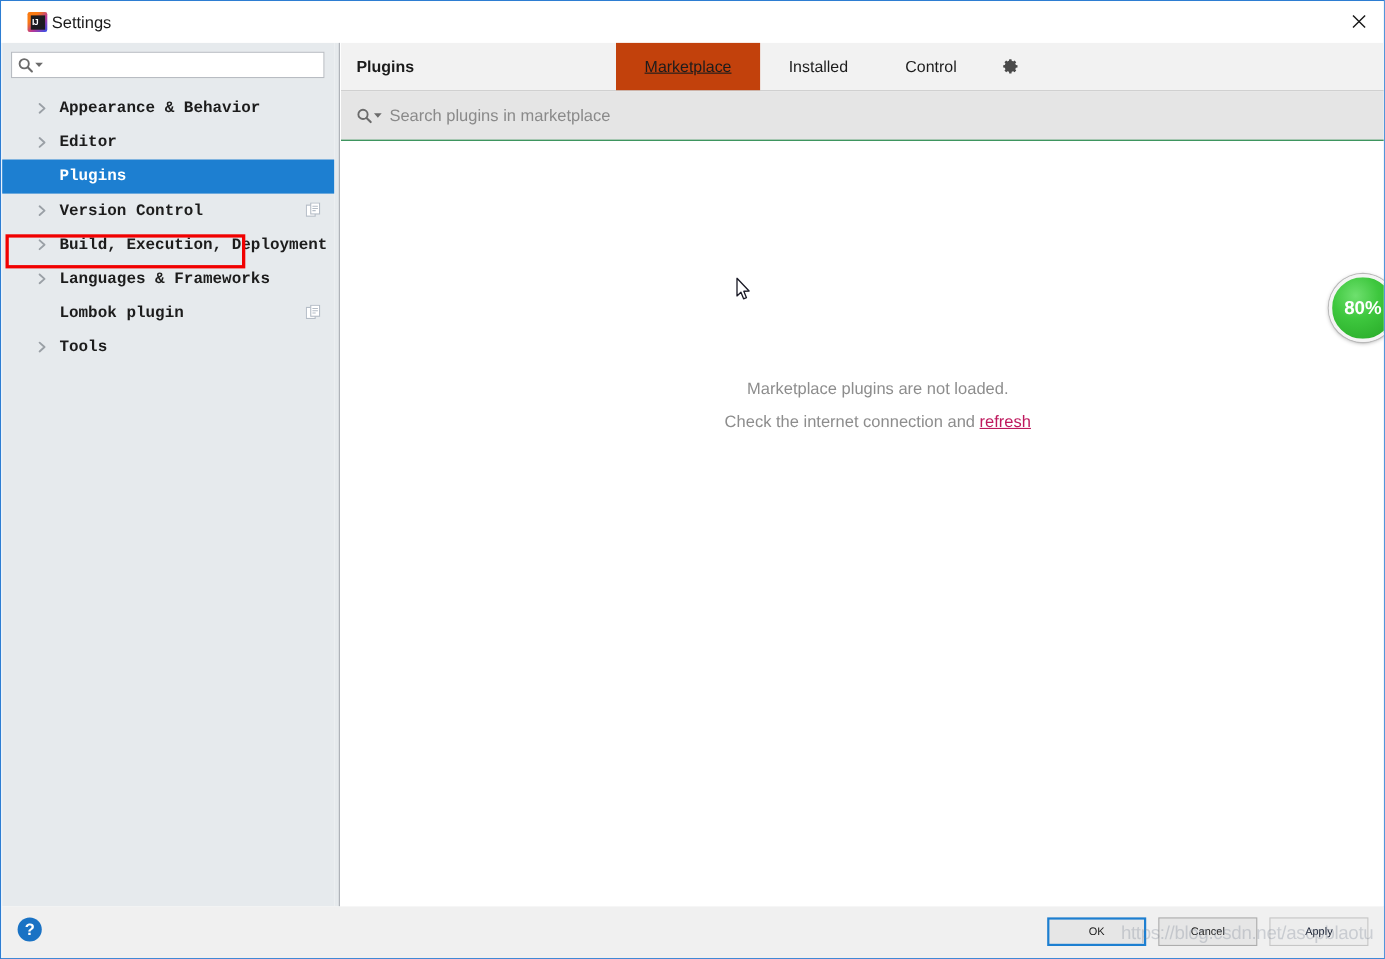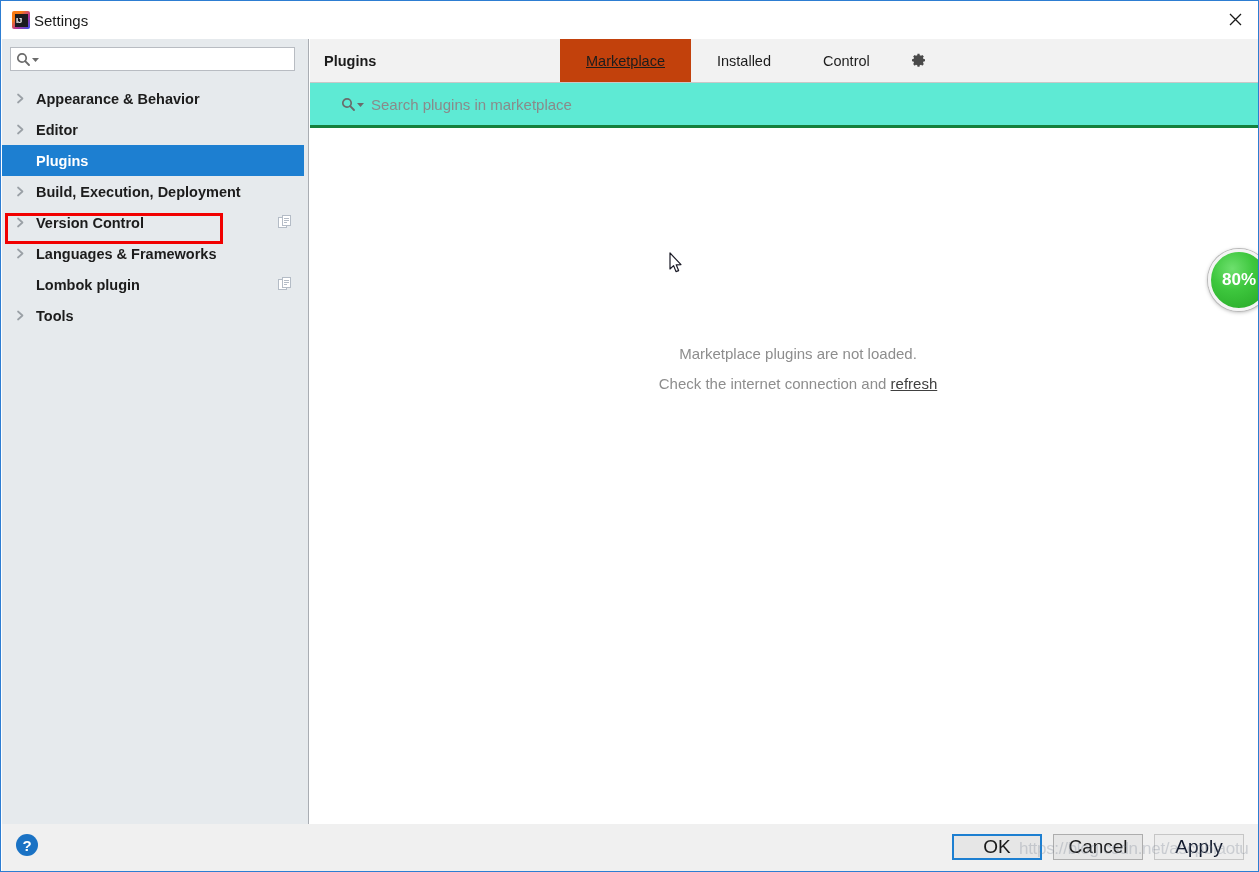--- a/index.html
+++ b/index.html
@@ -25,21 +25,21 @@
   
   #titlebar {
     position: absolute;
     left: 0; top: 0;
     width: 1257px; height: 38px;
     background: #ffffff;
     display: flex;
     align-items: center;
   }
   #app-icon {
-    margin-left: 11px;
+    margin-left: 24px;
     width: 18px; height: 18px;
     position: relative;
     border-radius: 2px;
     background: linear-gradient(135deg,#f97a12 0%,#f97a12 28%,#b93697 60%,#2d52ef 100%);
     overflow: hidden;
     flex: none;
   }
   #app-icon .ij-box {
     position: absolute;
     left: 3px; top: 3px;
@@ -114,21 +114,22 @@
     position: absolute;
     left: 0; top: 44px;
     width: 302px;
   }
   .tree-row {
     position: relative;
     height: 31px;
     display: flex;
     align-items: center;
     cursor: default;
-    padding-left: 14px;
+    padding-left: 32px;
+    font-family: Liberation Mono, monospace;
   }
   .tree-row .arrow {
     width: 20px;
     flex: none;
     display: flex;
     align-items: center;
     justify-content: flex-start;
   }
   .tree-row .tree-label {
     font-size: 14.5px;
@@ -194,25 +195,25 @@
     display: flex;
     align-items: center;
     justify-content: center;
     width: 46px;
     cursor: pointer;
   }
 
   #marketplace-search {
     position: relative;
     height: 45px;
-    background: #5eead4;
-    border-bottom: 3px solid #15803d;
-    display: flex;
-    align-items: center;
-    padding-left: 31px;
+    background: #e5e5e5;
+    border-bottom: 1px solid #15803d;
+    display: flex;
+    align-items: center;
+    padding-left: 14px;
   }
   #marketplace-search .mag { display: flex; align-items: center; }
   #marketplace-search input {
     border: none;
     outline: none;
     background: transparent;
     font-family: "Liberation Sans", sans-serif;
     font-size: 15px;
     color: #1a1a1a;
     width: 700px;
@@ -224,21 +225,21 @@
     position: absolute;
     left: 0; top: 300px;
     width: 948px;
     text-align: center;
     font-size: 15px;
     color: #8d8d8d;
     line-height: 30px;
     padding-left: 28px;
   }
   #empty-state a {
-    color: #404040;
+    color: #be185d;
     text-decoration: underline;
     cursor: pointer;
   }
 
   
   #bottombar {
     position: absolute;
     left: 1px; top: 823px;
     width: 1257px; height: 48px;
     background: #f0f0f0;
@@ -258,21 +259,21 @@
     cursor: pointer;
   }
   .dlg-button {
     position: absolute;
     top: 10px;
     height: 26px;
     width: 90px;
     background: #e6e6e6;
     border: 1px solid #adadad;
     font-family: "Liberation Sans", sans-serif;
-    font-size: 19px;
+    font-size: 10px;
     color: #1a1a1a;
     display: flex;
     align-items: center;
     justify-content: center;
     cursor: pointer;
   }
   #ok-button {
     left: 950px;
     background: #e6e6e6;
     border: 2px solid #1d7fd1;
@@ -382,37 +383,37 @@
         <span class="arrow"></span>
         <span class="tree-label">Plugins</span>
       </div>
 
       <div class="tree-row">
         <span class="arrow">
           <svg width="9" height="11" viewBox="0 0 9 11">
               <path d="M2 1.5 L6.5 5.5 L2 9.5" stroke="#9aa0a6" stroke-width="1.7" fill="none" stroke-linecap="round" stroke-linejoin="round"></path>
             </svg>
         </span>
-        <span class="tree-label">Build, Execution, Deployment</span>
-      </div>
-
-      <div class="tree-row">
-        <span class="arrow">
-          <svg width="9" height="11" viewBox="0 0 9 11">
-              <path d="M2 1.5 L6.5 5.5 L2 9.5" stroke="#9aa0a6" stroke-width="1.7" fill="none" stroke-linecap="round" stroke-linejoin="round"></path>
-            </svg>
-        </span>
         <span class="tree-label">Version Control</span>
         <span class="proj-icon">
           <svg width="14" height="14" viewBox="0 0 14 14">
             <rect x="0.5" y="2.5" width="8" height="10" fill="#ffffff" stroke="#b4bcc6" stroke-width="1"></rect>
             <rect x="4.5" y="0.5" width="8" height="10" fill="#ffffff" stroke="#b4bcc6" stroke-width="1"></rect>
             <path d="M6 3.5 H11 M6 5.5 H11 M6 7.5 H9" stroke="#b4bcc6" stroke-width="1"></path>
           </svg>
         </span>
+      </div>
+
+      <div class="tree-row">
+        <span class="arrow">
+          <svg width="9" height="11" viewBox="0 0 9 11">
+              <path d="M2 1.5 L6.5 5.5 L2 9.5" stroke="#9aa0a6" stroke-width="1.7" fill="none" stroke-linecap="round" stroke-linejoin="round"></path>
+            </svg>
+        </span>
+        <span class="tree-label">Build, Execution, Deployment</span>
       </div>
 
       <div class="tree-row">
         <span class="arrow">
           <svg width="9" height="11" viewBox="0 0 9 11">
               <path d="M2 1.5 L6.5 5.5 L2 9.5" stroke="#9aa0a6" stroke-width="1.7" fill="none" stroke-linecap="round" stroke-linejoin="round"></path>
             </svg>
         </span>
         <span class="tree-label">Languages &amp; Frameworks</span>
       </div>

